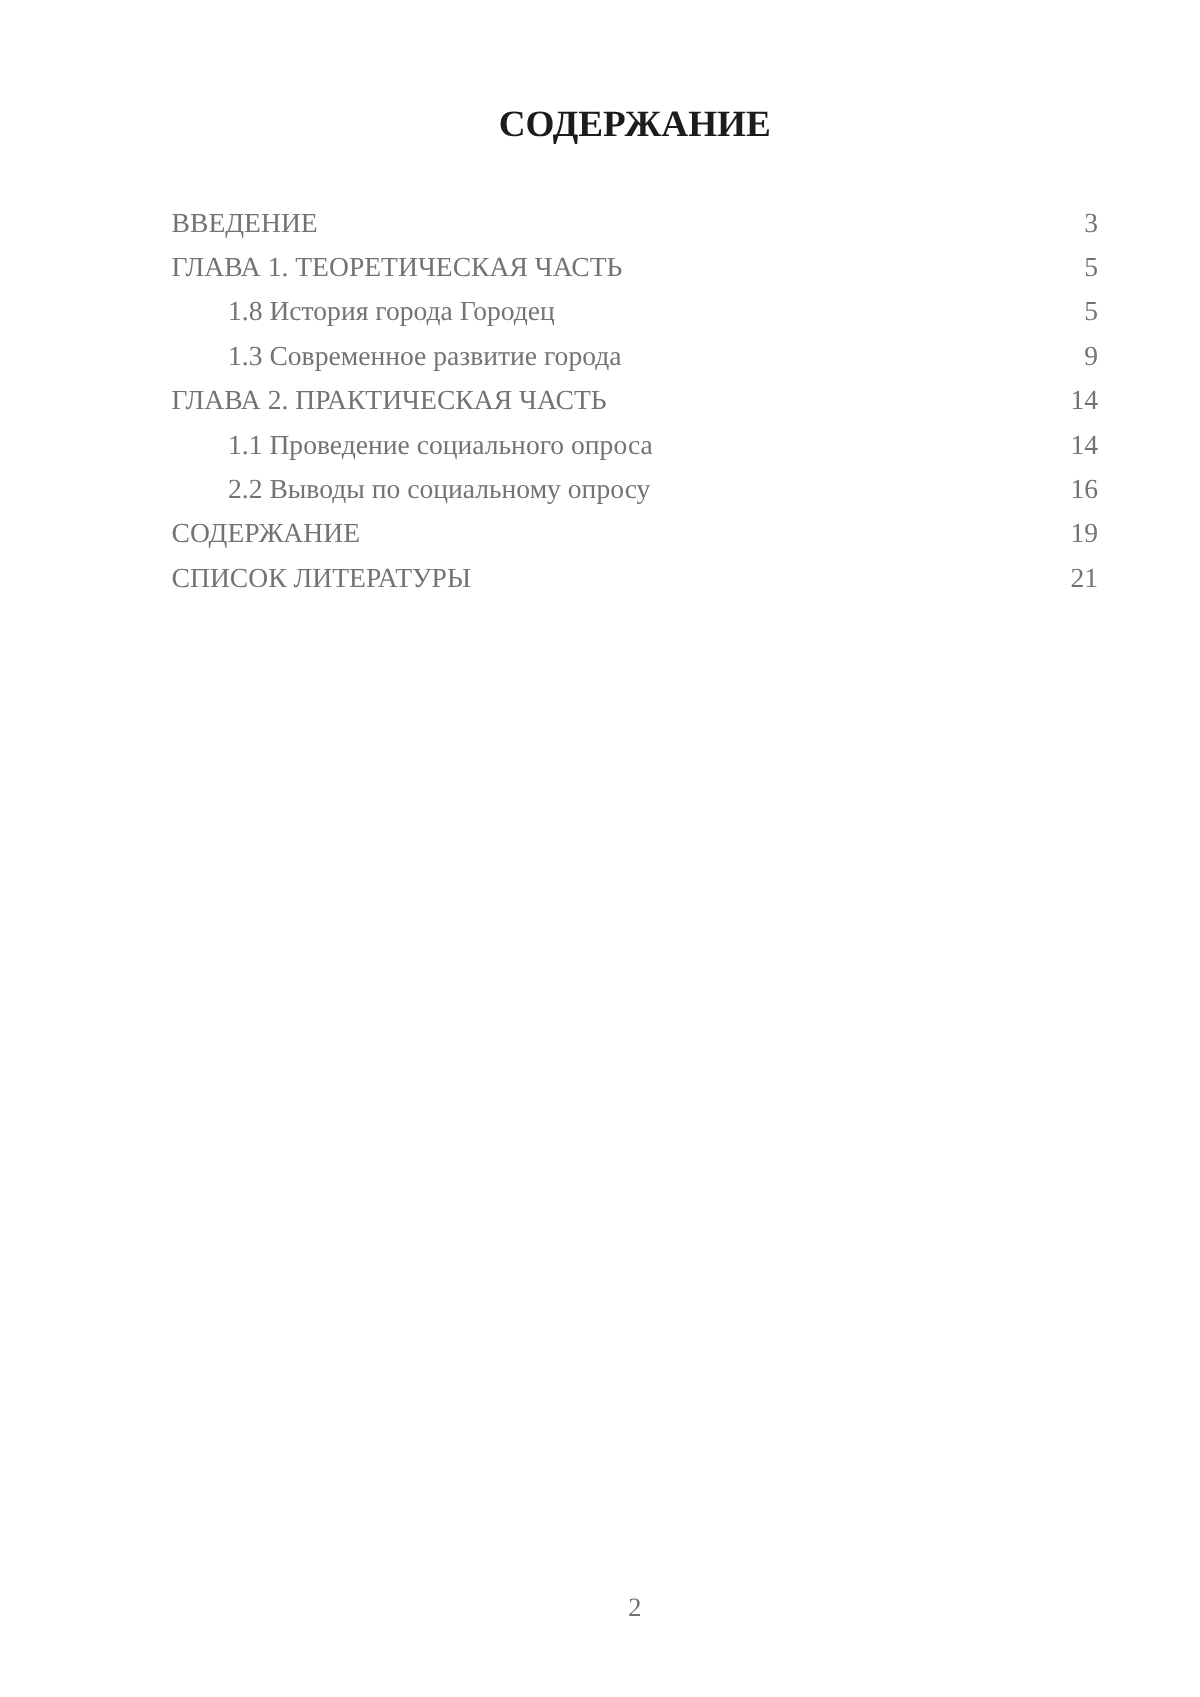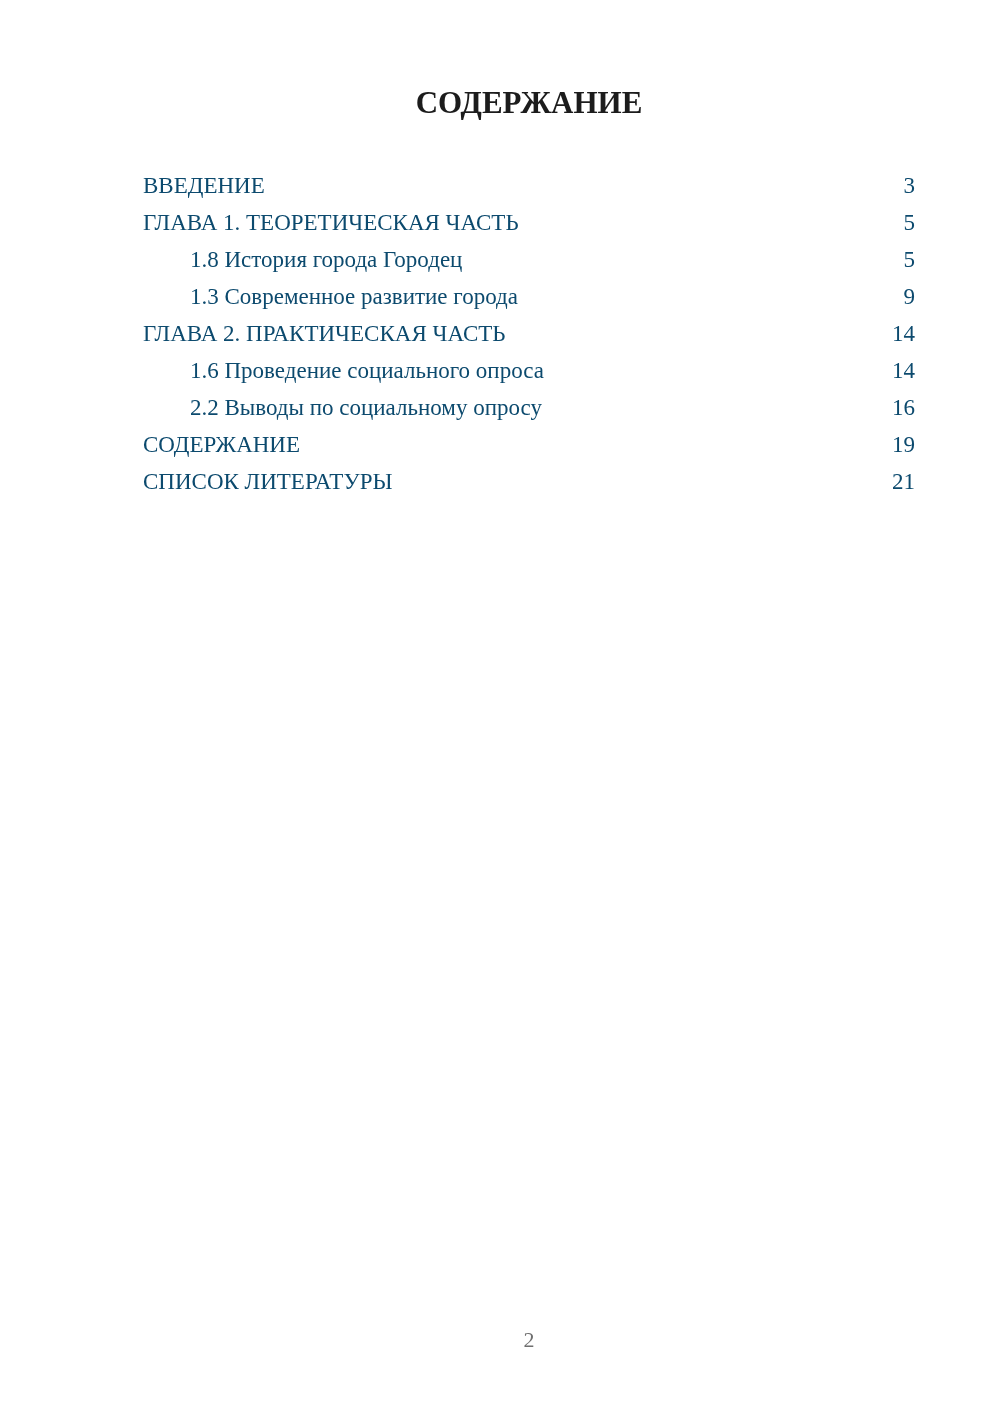--- a/index.html
+++ b/index.html
@@ -33,21 +33,21 @@
     left: 143px;
     top: 167px;
     width: 772px;
   }
   .toc-row {
     display: flex;
     justify-content: space-between;
     align-items: flex-end;
     line-height: 37px;
     font-size: 23px;
-    color: #0c4a6e;
+    color: #737373;
     white-space: nowrap;
   }
   .toc-row.sub .toc-label {
     padding-left: 47px;
   }
   .toc-label {
     flex: 1 1 auto;
     overflow: hidden;
   }
   .toc-page {
@@ -87,21 +87,21 @@
       </div>
       <div class="toc-row sub">
         <span class="toc-label">1.3 Современное развитие города</span>
         <span class="toc-page">9</span>
       </div>
       <div class="toc-row">
         <span class="toc-label">ГЛАВА 2. ПРАКТИЧЕСКАЯ ЧАСТЬ</span>
         <span class="toc-page">14</span>
       </div>
       <div class="toc-row sub">
-        <span class="toc-label">1.6 Проведение социального опроса</span>
+        <span class="toc-label">1.1 Проведение социального опроса</span>
         <span class="toc-page">14</span>
       </div>
       <div class="toc-row sub">
         <span class="toc-label">2.2 Выводы по социальному опросу</span>
         <span class="toc-page">16</span>
       </div>
       <div class="toc-row">
         <span class="toc-label">СОДЕРЖАНИЕ</span>
         <span class="toc-page">19</span>
       </div>

